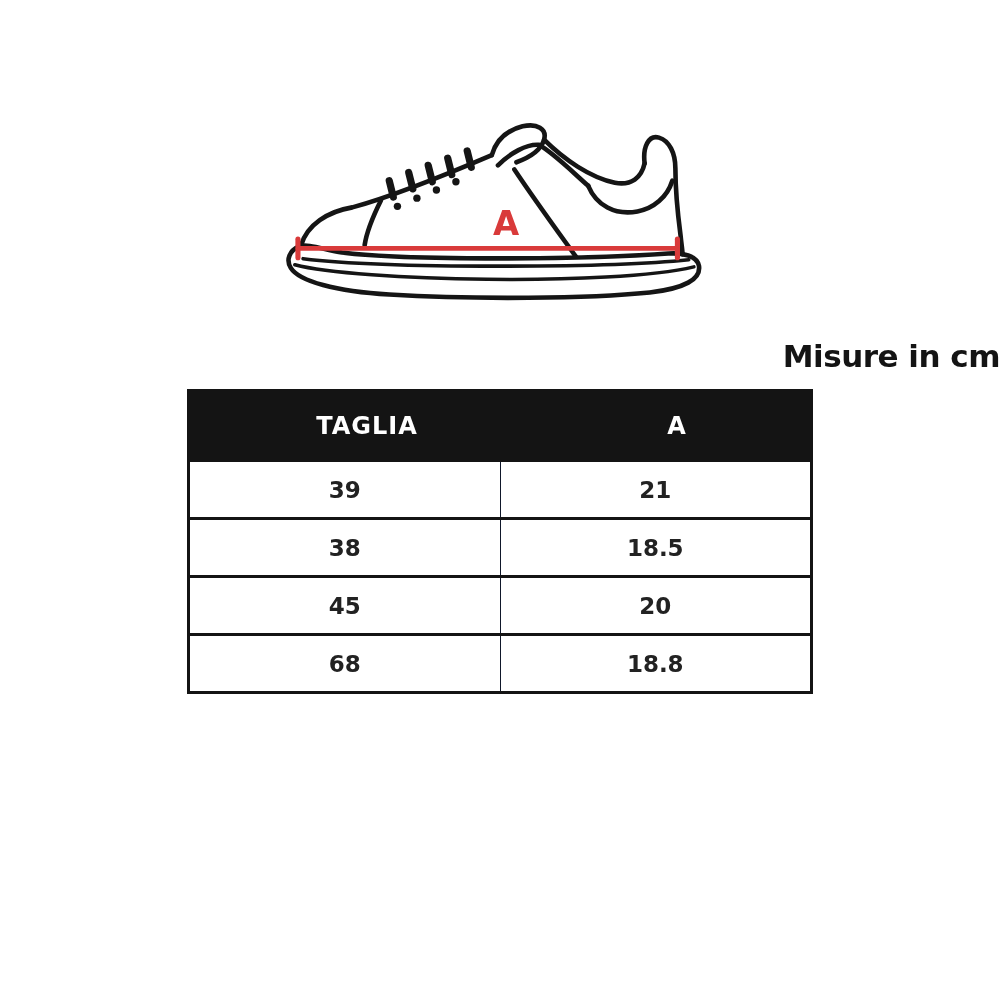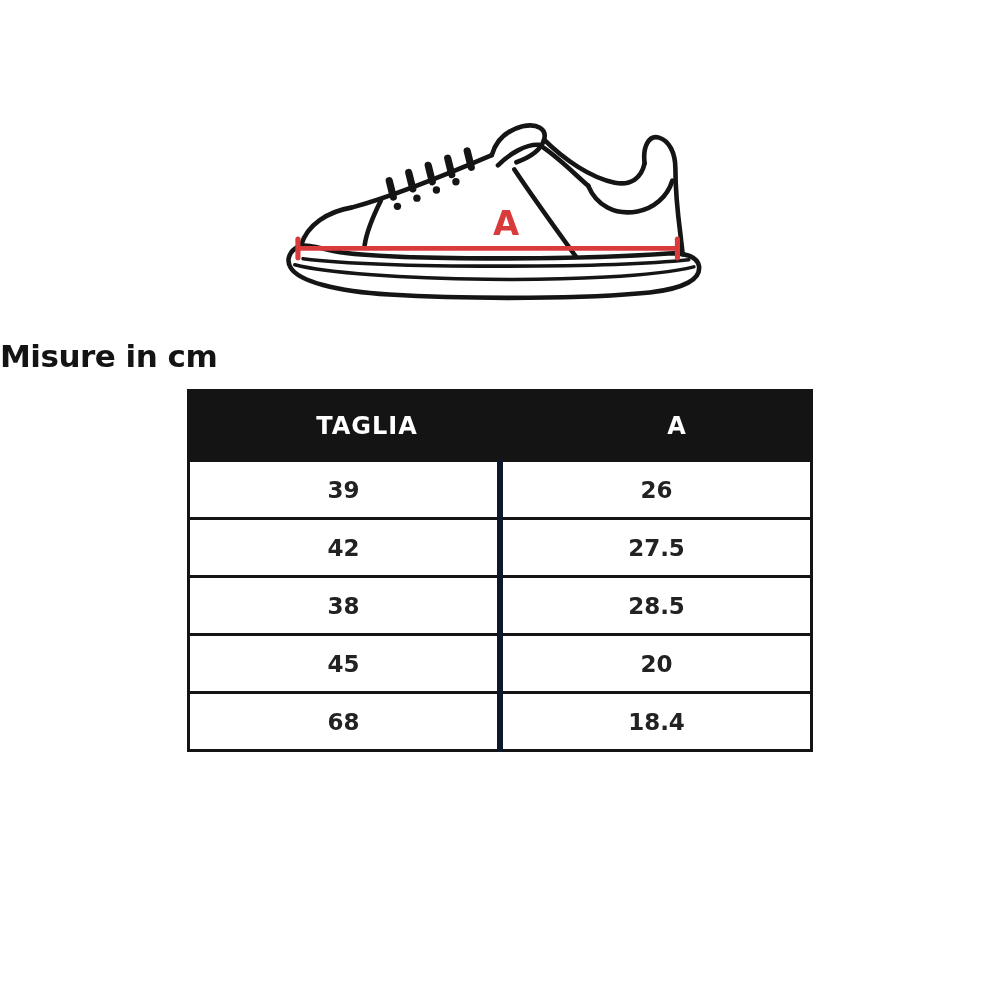--- a/index.html
+++ b/index.html
@@ -3,32 +3,32 @@
 <meta charset="utf-8">
 <style>
   * { margin:0; padding:0; box-sizing:border-box; }
   html,body { width:1000px; height:1000px; background:#ffffff; overflow:hidden; }
   body { font-family:"DejaVu Sans","Liberation Sans",sans-serif; color:#1a1a1a; }
   .sheet { width:1000px; height:1000px; background:#ffffff; }
 
   .shoe-wrap { padding-top:112px; }
   svg.shoe { display:block; margin:0 auto; width:432px; height:200px; }
 
-  .title { margin-top:26px; text-align:left; font-size:31px; font-weight:bold;
+  .title { margin-top:26px; text-align:right; font-size:31px; font-weight:bold;
            letter-spacing:-0.5px; color:#141414; }
 
   table.size-table { width:626px; margin:15px auto 0; border-collapse:collapse;
                      border:3px solid #141414; table-layout:fixed; }
   table.size-table th { background:#141414; color:#ffffff; font-size:24px;
                         font-weight:bold; height:70px; letter-spacing:1px;
                         text-align:center; width:50%;padding-left:44px; }
   table.size-table td { text-align:center; vertical-align:middle; font-size:23px;
                         font-weight:bold; color:#222222; height:58px;
                         border-top:3px solid #141414; background:#ffffff; }
-  table.size-table td:first-child { border-right:6px solid #0f172a; }
+  table.size-table td:first-child { border-right:1px solid #0f172a; }
 </style>
 </head>
 <body>
 
 <div class="sheet">
 
   <div class="shoe-wrap">
     <svg class="shoe" viewBox="0 0 420 195" fill="none" stroke="#151515" stroke-width="4.5" stroke-linecap="round" stroke-linejoin="round">
 
       <path d="M14 131 C5 135 1 144 6 152 C14 165 50 175 102 178 C185 183 296 182 356 176 C390 172 406 163 404 150 C402 140 388 137 374 138 C296 144 118 145 56 137 C38 134 22 128 14 131 Z"></path>
@@ -72,34 +72,30 @@
   <table class="size-table">
     <thead>
       <tr>
         <th>TAGLIA</th>
         <th>A</th>
       </tr>
     </thead>
     <tbody>
       <tr>
         <td>39</td>
-        <td>26</td>
-      </tr>
-      <tr>
-        <td>42</td>
-        <td>27.5</td>
+        <td>21</td>
       </tr>
       <tr>
         <td>38</td>
-        <td>28.5</td>
+        <td>18.5</td>
       </tr>
       <tr>
         <td>45</td>
         <td>20</td>
       </tr>
       <tr>
         <td>68</td>
-        <td>18.4</td>
+        <td>18.8</td>
       </tr>
     </tbody>
   </table>
 
 </div>
 
 </body></html>

